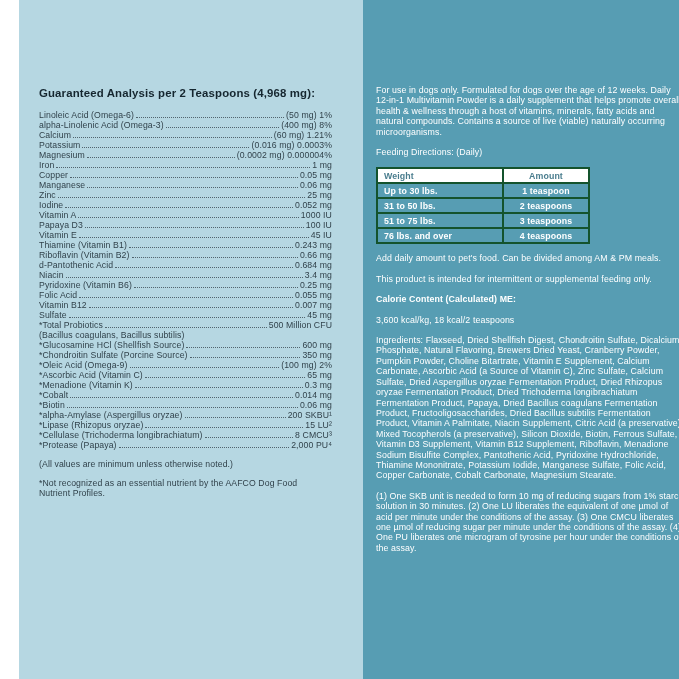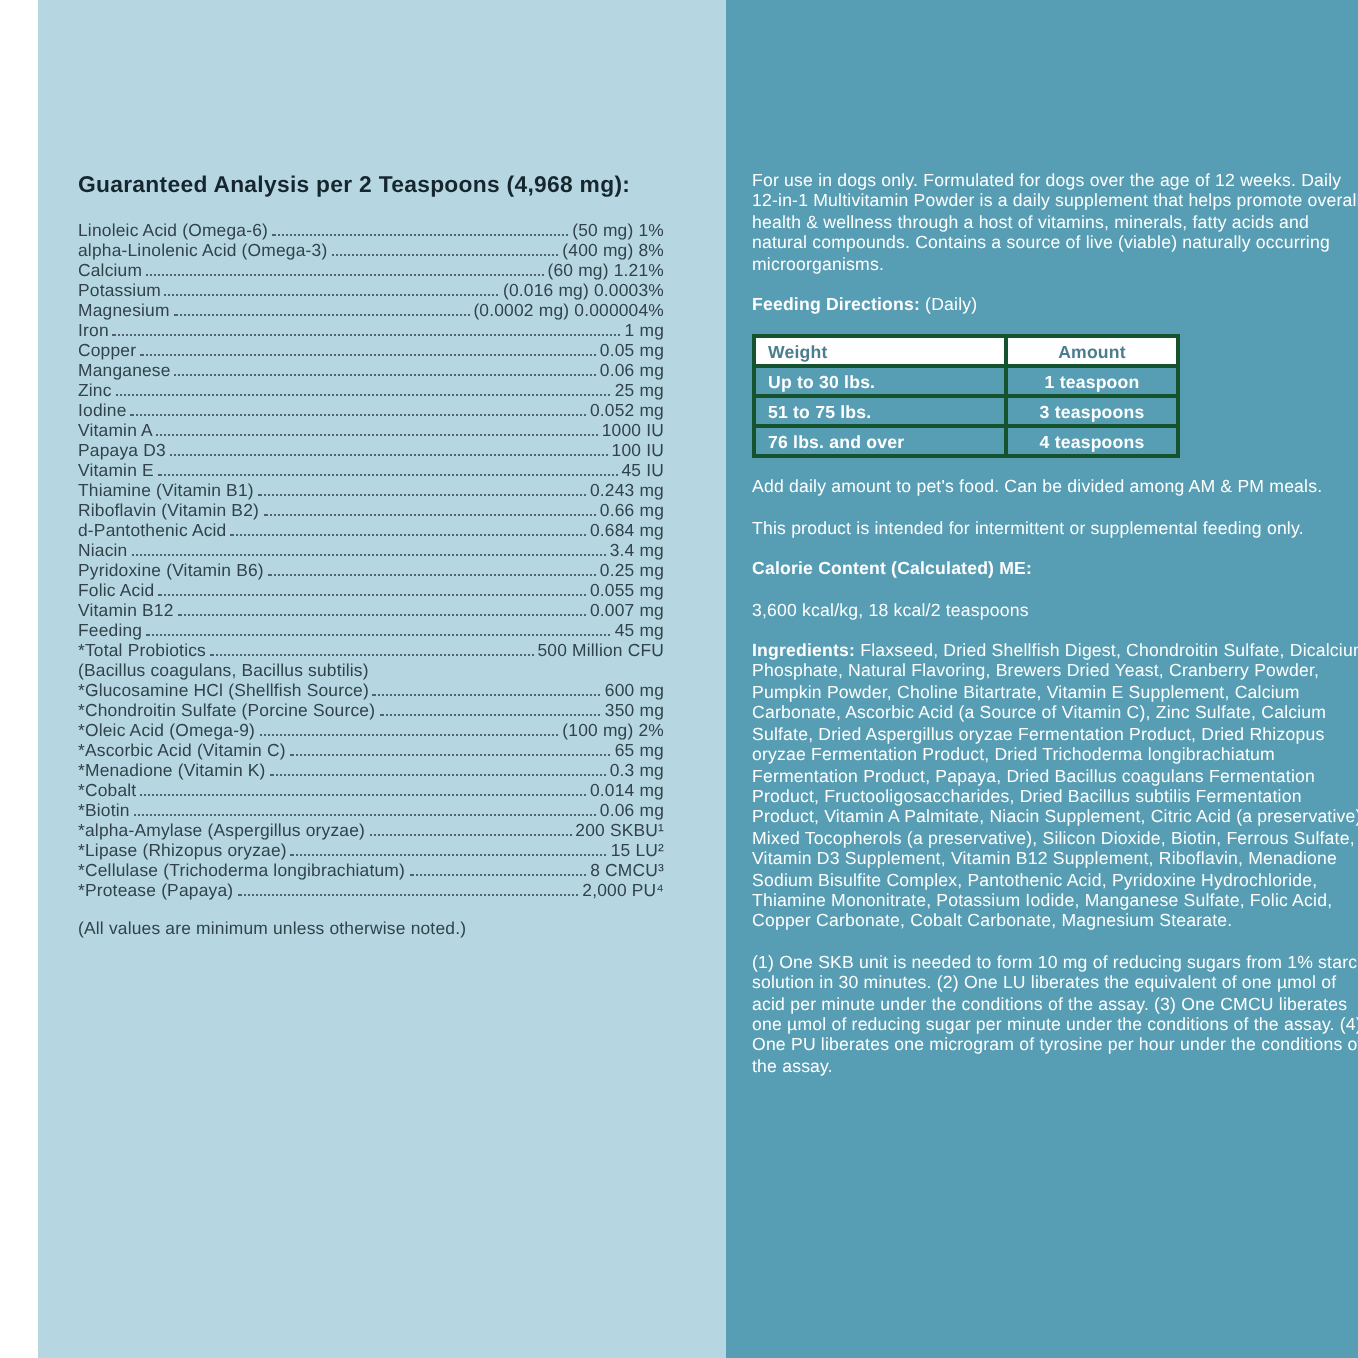--- a/index.html
+++ b/index.html
@@ -35,21 +35,21 @@
   .ga-value{flex:0 0 auto;}
   .ga-note{font-size:8.7px;line-height:10px;letter-spacing:.1px;margin:9px 0 0 0;white-space:pre-line;}
 
   
   .panel-right{
     width:335px;box-sizing:border-box;
     background:#579db3;color:#ffffff;
     padding:85px 14px 0 13px;
   }
   .panel-right p{margin:0 0 10px 0;font-size:8.8px;line-height:10.4px;letter-spacing:.1px;}
-  .bold{font-weight:bold;margin-top:20px;}
+  .bold{font-weight:normal;margin-top:20px;}
   .fd-heading{margin:2px 0 6px 0;font-size:9px;}
   table.feeding{
     border-collapse:collapse;table-layout:fixed;
     width:214px;margin:0 0 9px 0;
   }
   table.feeding th,table.feeding td{
     border:2px solid #14532d;font-size:8.8px;line-height:10px;
     padding:1.5px 6px;font-weight:bold;letter-spacing:.1px;
   }
   table.feeding th{
@@ -166,21 +166,21 @@
           <span class="ga-name">Folic Acid</span>
           <span class="ga-leader"></span>
           <span class="ga-value">0.055 mg</span>
         </div>
         <div class="ga-row">
           <span class="ga-name">Vitamin B12</span>
           <span class="ga-leader"></span>
           <span class="ga-value">0.007 mg</span>
         </div>
         <div class="ga-row">
-          <span class="ga-name">Feeding</span>
+          <span class="ga-name">Sulfate</span>
           <span class="ga-leader"></span>
           <span class="ga-value">45 mg</span>
         </div>
         <div class="ga-row">
           <span class="ga-name">*Total Probiotics</span>
           <span class="ga-leader"></span>
           <span class="ga-value">500 Million CFU</span>
         </div>
         <div class="ga-row">
           <span class="ga-name">(Bacillus coagulans, Bacillus subtilis)</span>
@@ -235,40 +235,46 @@
           <span class="ga-leader"></span>
           <span class="ga-value">8 CMCU³</span>
         </div>
         <div class="ga-row">
           <span class="ga-name">*Protease (Papaya)</span>
           <span class="ga-leader"></span>
           <span class="ga-value">2,000 PU⁴</span>
         </div>
       </div>
     <p class="ga-note">(All values are minimum unless otherwise noted.)</p>
+    <p class="ga-note">*Not recognized as an essential nutrient by the AAFCO Dog Food
+Nutrient Profiles.</p>
   </div>
 
   <div class="panel-right">
     <p>For use in dogs only. Formulated for dogs over the age of 12 weeks. Daily 12-in-1 Multivitamin Powder is a daily supplement that helps promote overall health &amp; wellness through a host of vitamins, minerals, fatty acids and natural compounds. Contains a source of live (viable) naturally occurring microorganisms.</p>
 
     <p class="fd-heading"><span class="bold">Feeding Directions:</span><span> (Daily)</span></p>
 
     <table class="feeding">
       <thead>
         <tr>
           <th class="col-weight">Weight</th>
           <th class="col-amount">Amount</th>
         </tr>
       </thead>
       <tbody>
           <tr>
             <td class="col-weight">Up to 30 lbs.</td>
             <td class="col-amount">1 teaspoon</td>
           </tr>
           <tr>
+            <td class="col-weight">31 to 50 lbs.</td>
+            <td class="col-amount">2 teaspoons</td>
+          </tr>
+          <tr>
             <td class="col-weight">51 to 75 lbs.</td>
             <td class="col-amount">3 teaspoons</td>
           </tr>
           <tr>
             <td class="col-weight">76 lbs. and over</td>
             <td class="col-amount">4 teaspoons</td>
           </tr>
         </tbody>
     </table>
 

